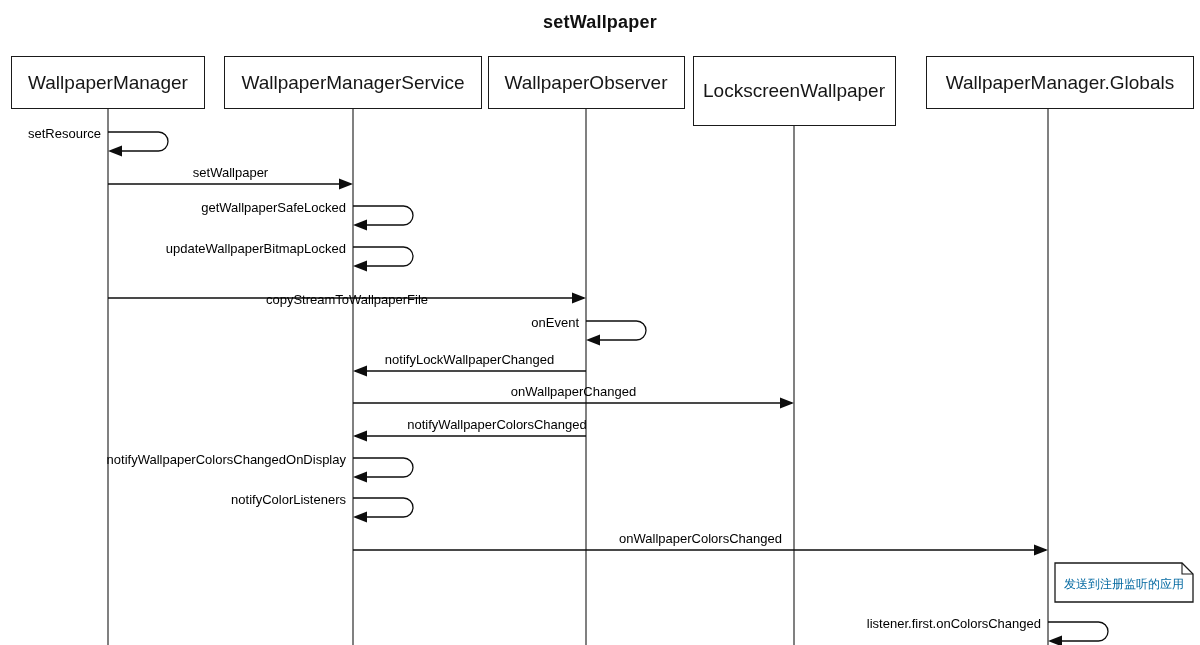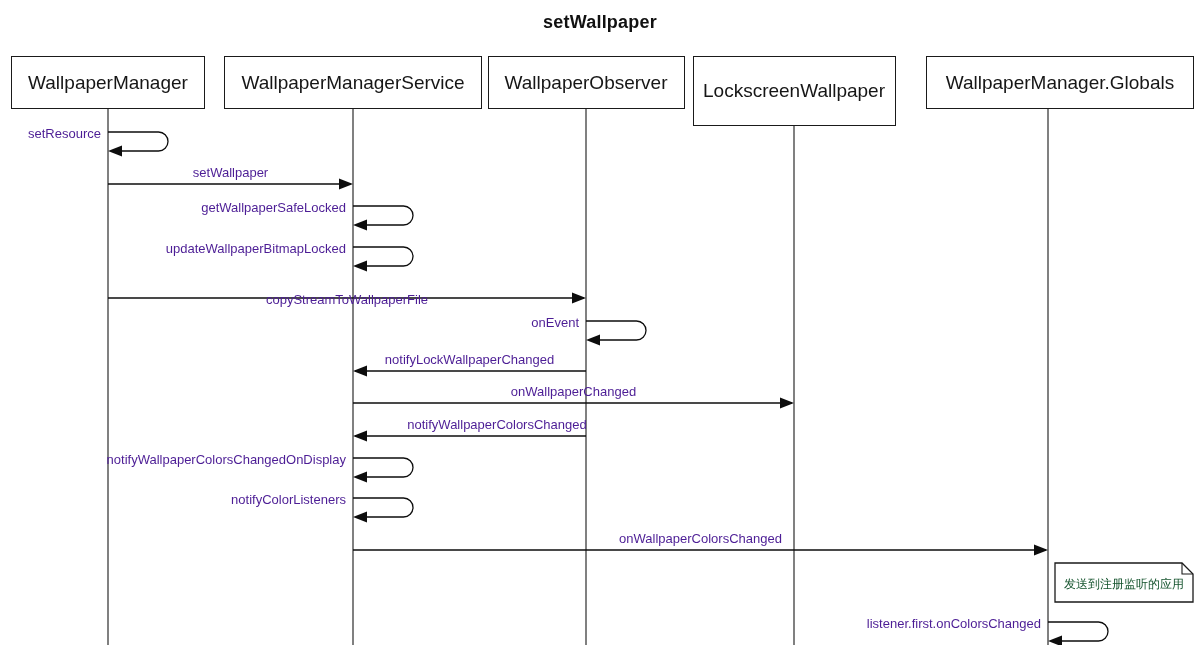--- a/index.html
+++ b/index.html
@@ -40,29 +40,29 @@
     align-items: center;
     justify-content: center;
     font-size: 19px;
     color: #161616;
     white-space: nowrap;
   }
   .mlabel {
     position: absolute;
     white-space: nowrap;
     font-size: 13px;
-    color: #4c1d95;
+    color: #000000;
   }
   .mlabel.center { transform: translate(-50%, -100%); }
   .mlabel.end    { transform: translate(-100%, -50%); }
   .note-text {
     position: absolute;
     transform: translate(-50%, -50%);
     font-size: 12px;
-    color: #14532d;
+    color: #0369a1;
     white-space: nowrap;
   }
 </style>
 </head>
 <body>
 
 <div class="stage">
   <div class="title">setWallpaper</div>
   <svg id="diagram-svg" width="1200" height="645" viewBox="0 0 1200 645">
       <line x1="108" y1="109" x2="108" y2="645" stroke="#565656" stroke-width="1.5"></line>

